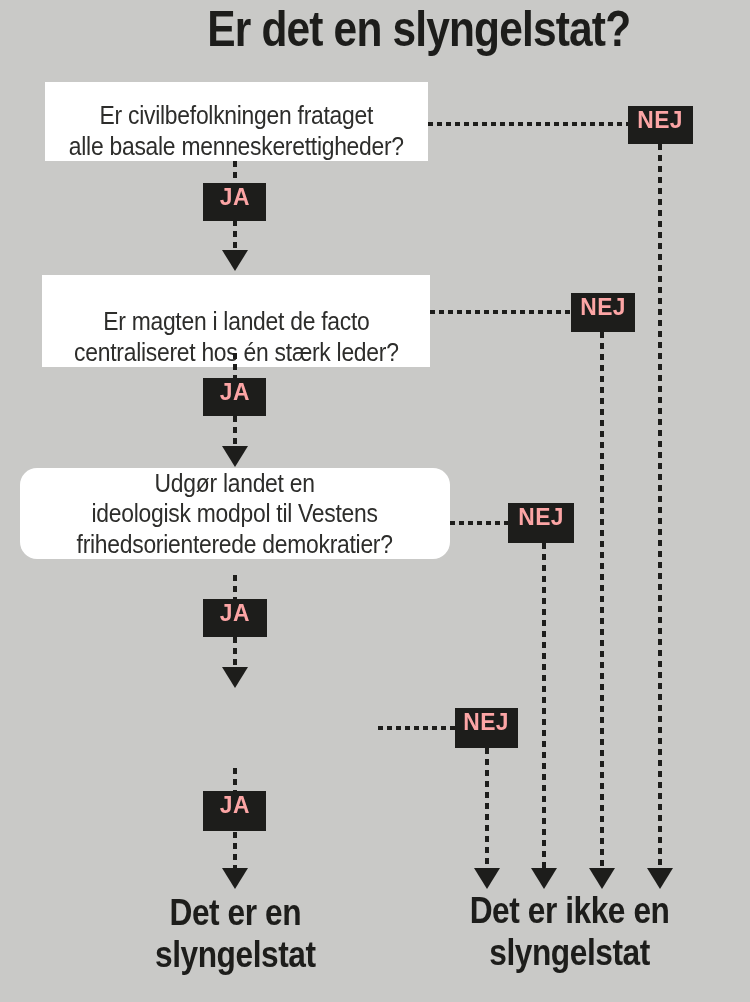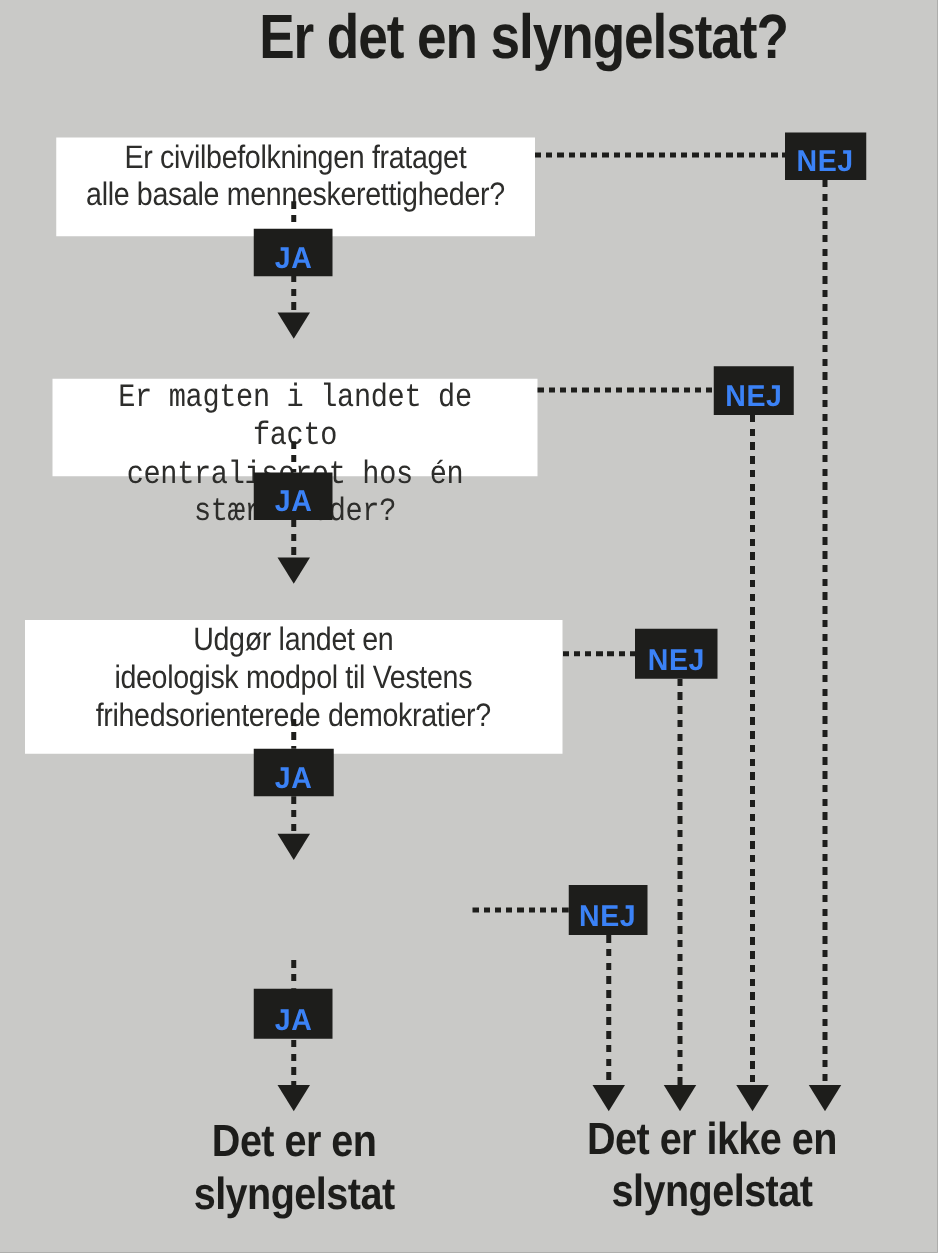--- a/index.html
+++ b/index.html
@@ -33,41 +33,40 @@
     font-weight: 700;
     letter-spacing: -1px;
     transform: scaleX(0.85);
     transform-origin: 50% 50%;
     white-space: nowrap;
   }
 
   .qbox {
     background: var(--box);
     display: flex;
-    align-items: flex-start;
+    align-items: flex-end;
     justify-content: center;
-    margin-top: 28px;
   }
   .qbox > span {
     display: inline-block;
     font-size: 26px;
     line-height: 1.17;
     color: var(--text);
     text-align: center;
     white-space: pre-line;
     letter-spacing: -0.3px;
     transform: scaleX(0.88);
     transform-origin: 50% 50%;
   }
 
   .tag {
     background: var(--ink);
-    color: #3b82f6;
+    color: #fca5a5;
     display: flex;
-    align-items: flex-end;
+    align-items: flex-start;
     justify-content: center;
   }
   .tag > span {
     display: inline-block;
     font-size: 24px;
     font-weight: 700;
     letter-spacing: 0.5px;
     transform: scaleX(0.95);
     transform-origin: 50% 50%;
   }
@@ -97,22 +96,22 @@
     font-weight: 700;
     line-height: 1.16;
     white-space: pre-line;
     letter-spacing: -0.5px;
     transform: scaleX(0.88);
     transform-origin: 50% 50%;
   }
 
   
   #q1 { left: 45px;  top: 82px;  width: 383px; height: 79px; }
-  #q2 { left: 42px;  top: 275px; width: 388px; height: 78px; font-family: Liberation Mono, monospace; }
-  #q3 { left: 20px;  top: 468px; width: 430px; height: 107px; }
+  #q2 { left: 42px;  top: 275px; width: 388px; height: 92px; }
+  #q3 { left: 20px;  top: 468px; width: 430px; height: 91px; border-radius: 17px; }
   #q4 { left: 90px;  top: 688px; width: 288px; height: 80px; }
 
   
   #ja1 { left: 203px; top: 183px; width: 63px; height: 38px; }
   #ja2 { left: 203px; top: 378px; width: 63px; height: 38px; }
   #ja3 { left: 203px; top: 599px; width: 64px; height: 38px; }
   #ja4 { left: 203px; top: 791px; width: 63px; height: 40px; }
 
   
   #nej1 { left: 628px; top: 106px; width: 65px; height: 38px; }

